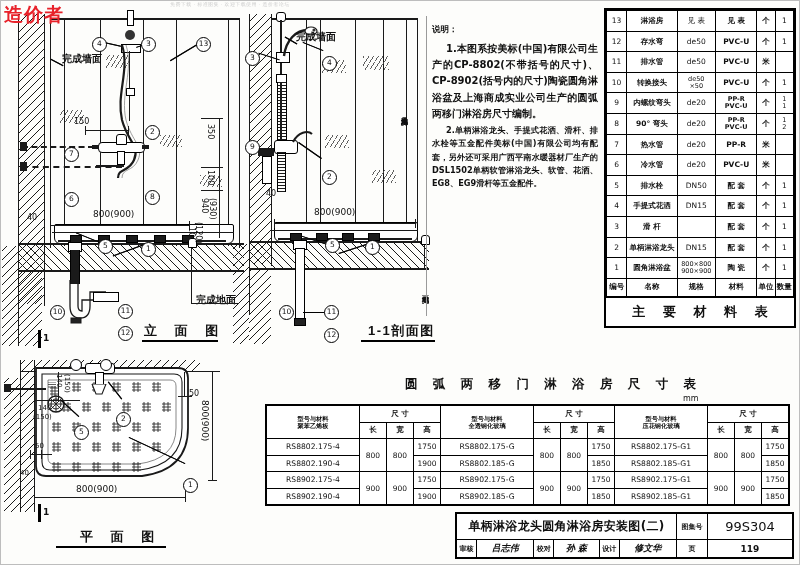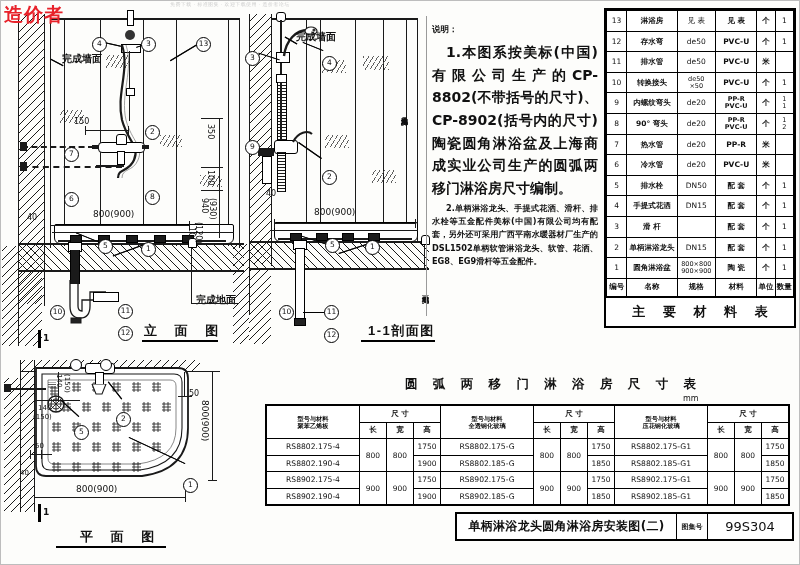--- a/index.html
+++ b/index.html
@@ -552,21 +552,21 @@
 
     <div class="ln" style="left:38px;top:504px;width:3px;height:18px;background:#000;"></div>
     <div class="lbl" style="left:43px;top:508px;font-size:9px;font-weight:bold;">1</div>
 
     <div class="viewtitle" style="left:80px;top:528px;">平 面 图</div>
     <div class="viewtitle-ul" style="left:56px;top:546px;width:110px;"></div>
   </div>
 
   <div style="position:absolute;left:432px;top:24px;width:166px;">
     <div style="font-family:'DejaVu Sans',sans-serif;font-size:8.5px;font-weight:bold;margin-bottom:5px;">说明：</div>
-    <div style="font-family:'DejaVu Sans',sans-serif;font-size:14px;font-weight:bold;line-height:1.62;text-indent:14px;text-align:justify;margin-bottom:2px;">1.本图系按美标(中国)有限公司生产的CP-8802(不带括号的尺寸)、CP-8902(括号内的尺寸)陶瓷圆角淋浴盆及上海商成实业公司生产的圆弧两移门淋浴房尺寸编制。</div>
+    <div style="font-family:'DejaVu Sans',sans-serif;font-size:10px;font-weight:bold;line-height:1.62;text-indent:14px;text-align:justify;margin-bottom:2px;">1.本图系按美标(中国)有限公司生产的CP-8802(不带括号的尺寸)、CP-8902(括号内的尺寸)陶瓷圆角淋浴盆及上海商成实业公司生产的圆弧两移门淋浴房尺寸编制。</div>
     <div style="font-family:'DejaVu Sans',sans-serif;font-size:8.2px;font-weight:bold;line-height:1.62;text-indent:14px;text-align:justify;margin-bottom:2px;">2.单柄淋浴龙头、手提式花洒、滑杆、排水栓等五金配件美标(中国)有限公司均有配套，另外还可采用广西平南水暖器材厂生产的DSL1502单柄软管淋浴龙头、软管、花洒、EG8、EG9滑杆等五金配件。</div>
   </div>
   <div class="ln v1px" style="left:426px;top:16px;height:300px;background:#9a9a9a;"></div>
 
   <div id="mat-wrap">
     <table class="grid" id="mat-table">
       <tbody id="mat-body">
           <tr>
             <td>13</td>
             <td class="cn">淋浴房</td>
@@ -786,17 +786,27 @@
   </div>
 
   <div id="titleblock">
     <table id="tb-table">
       <tbody>
           <tr>
         <td id="tb-main" colspan="6">单柄淋浴龙头圆角淋浴房安装图(二)</td>
         <td id="tb-tag">图集号</td>
         <td id="tb-num">99S304</td>
       </tr>
+      <tr id="tb-row2">
+        <td class="tb-k">审核</td>
+        <td class="tb-v">吕志伟</td>
+        <td class="tb-k">校对</td>
+        <td class="tb-v">孙  森</td>
+        <td class="tb-k">设计</td>
+        <td class="tb-v">修文华</td>
+        <td class="tb-k">页</td>
+        <td style="font-size:9px;font-weight:bold;">119</td>
+      </tr>
     </tbody>
       </table>
   </div>
 
 </div>
 
 </body></html>

